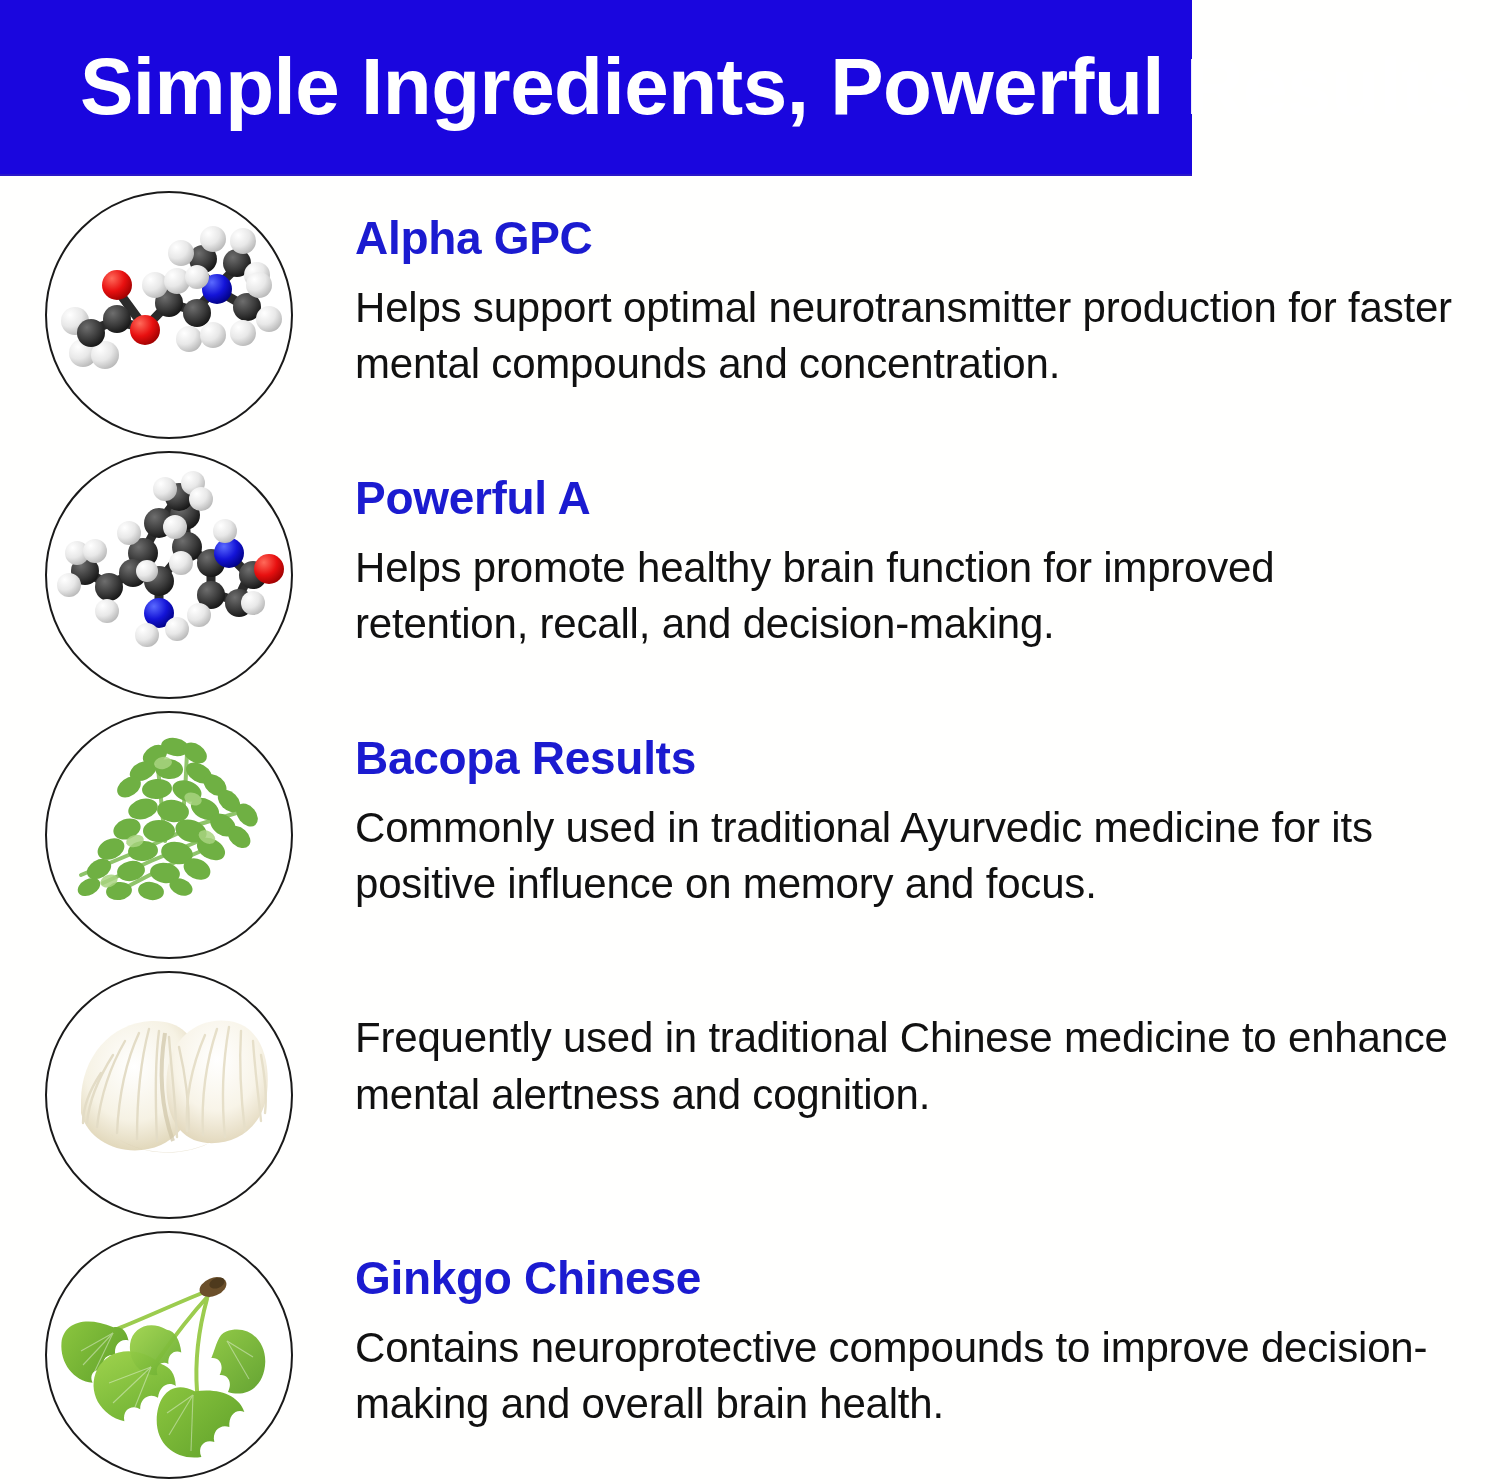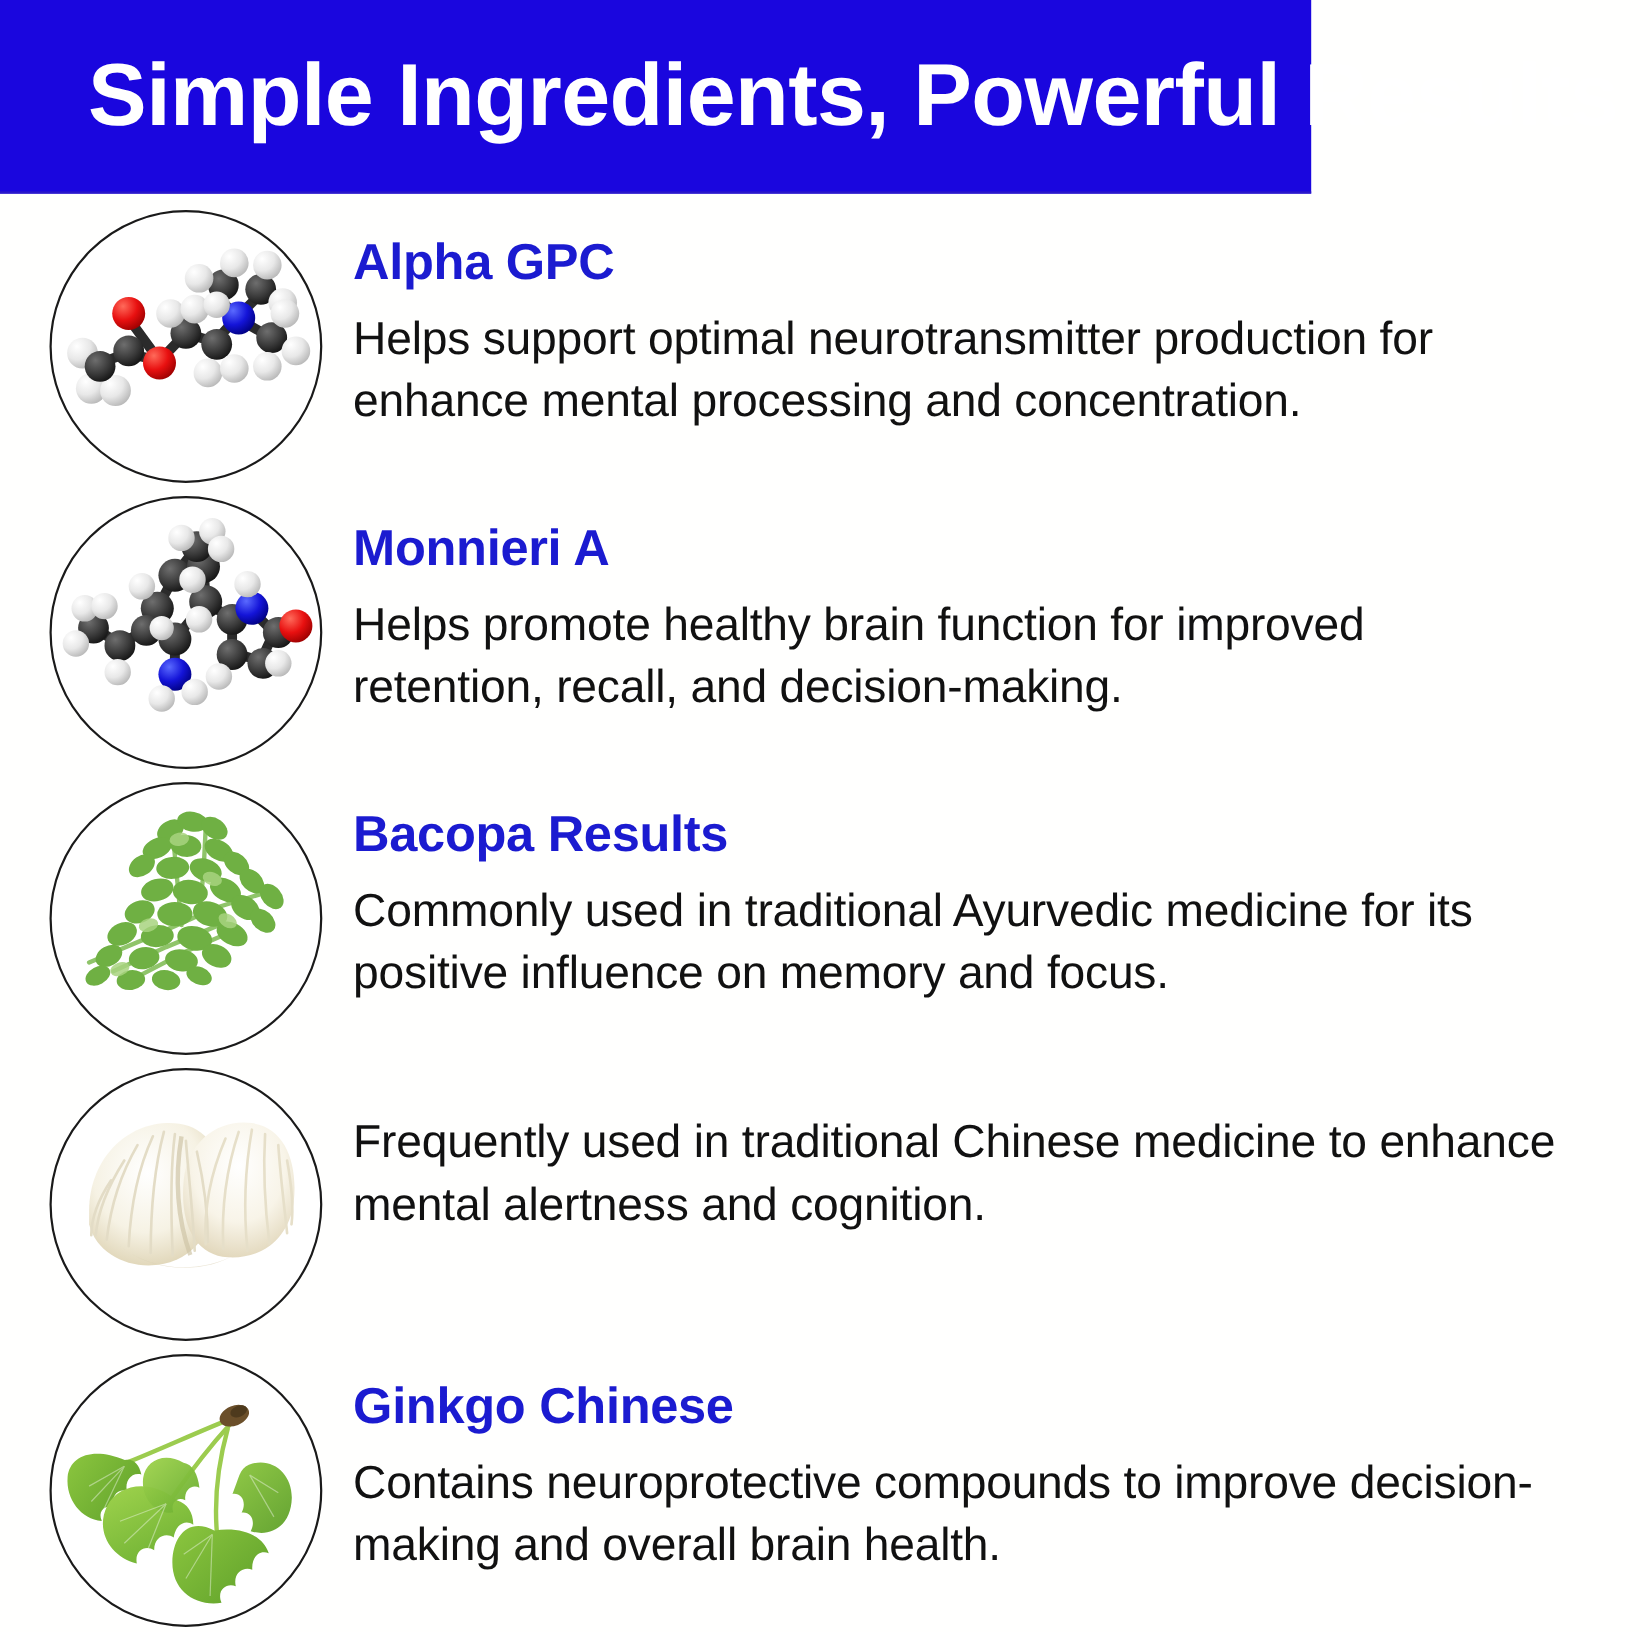--- a/index.html
+++ b/index.html
@@ -75,21 +75,21 @@
   .icon-circle svg {
     position: absolute;
     left: 0;
     top: 0;
     width: 244px;
     height: 244px;
   }
 
   .ingredient-text {
     flex: 1 1 auto;
-    margin-left: 28px;
+    margin-left: 62px;
     padding-top: 32px;
     padding-right: 30px;
   }
 
   .ingredient-name {
     font-size: 46px;
     font-weight: bold;
     color: #1b1bd0;
     line-height: 1.08;
     letter-spacing: -0.3px;
@@ -187,21 +187,21 @@
           <circle cx="210" cy="82" r="13" fill="url(#gH)"></circle>
 
           <circle cx="200" cy="114" r="14" fill="url(#gC)"></circle>
           <circle cx="212" cy="92" r="13" fill="url(#gH)"></circle>
           <circle cx="196" cy="140" r="13" fill="url(#gH)"></circle>
           <circle cx="222" cy="126" r="13" fill="url(#gH)"></circle>
         </svg>
       </div>
       <div class="ingredient-text">
         <div class="ingredient-name">Alpha GPC</div>
-        <div class="ingredient-desc">Helps support optimal neurotransmitter production for enhance mental processing and concentration.</div>
+        <div class="ingredient-desc">Helps support optimal neurotransmitter production for faster mental compounds and concentration.</div>
       </div>
     </div>
 
     <div class="ingredient-row">
       <div class="icon-circle">
         <svg viewBox="0 0 244 244" xmlns="http://www.w3.org/2000/svg">
           <g stroke="#2b2b2b" stroke-width="9" stroke-linecap="round">
             <line x1="38" y1="118" x2="62" y2="132"></line>
             <line x1="62" y1="132" x2="86" y2="120"></line>
             <line x1="86" y1="120" x2="112" y2="128"></line>
@@ -254,21 +254,21 @@
           <circle cx="48" cy="98" r="12" fill="url(#gH)"></circle>
           <circle cx="60" cy="158" r="12" fill="url(#gH)"></circle>
           <circle cx="100" cy="182" r="12" fill="url(#gH)"></circle>
           <circle cx="130" cy="176" r="12" fill="url(#gH)"></circle>
           <circle cx="178" cy="78" r="12" fill="url(#gH)"></circle>
           <circle cx="152" cy="162" r="12" fill="url(#gH)"></circle>
           <circle cx="206" cy="150" r="12" fill="url(#gH)"></circle>
         </svg>
       </div>
       <div class="ingredient-text">
-        <div class="ingredient-name">Monnieri A</div>
+        <div class="ingredient-name">Powerful A</div>
         <div class="ingredient-desc">Helps promote healthy brain function for improved retention, recall, and decision-making.</div>
       </div>
     </div>
 
     <div class="ingredient-row">
       <div class="icon-circle">
         <svg viewBox="0 0 244 244" xmlns="http://www.w3.org/2000/svg">
           <g stroke="#8fc46a" stroke-width="4" stroke-linecap="round" fill="none">
             <path d="M34 162 L96 136 L150 112 L196 98"></path>
             <path d="M56 170 L104 148 L152 128"></path>

